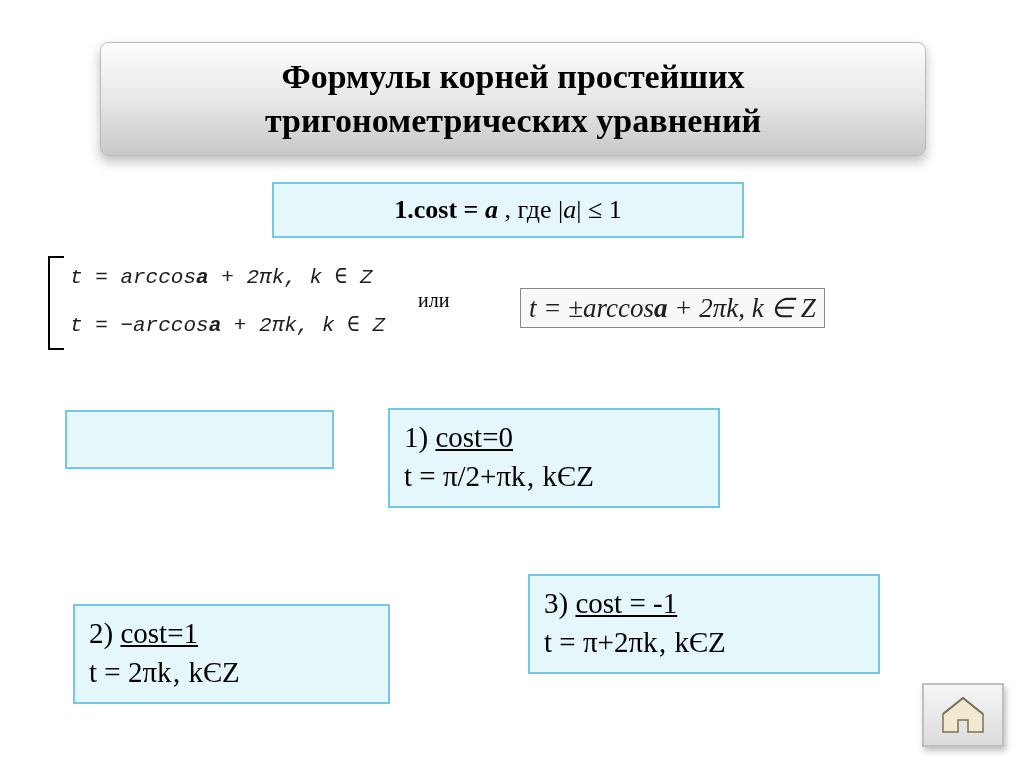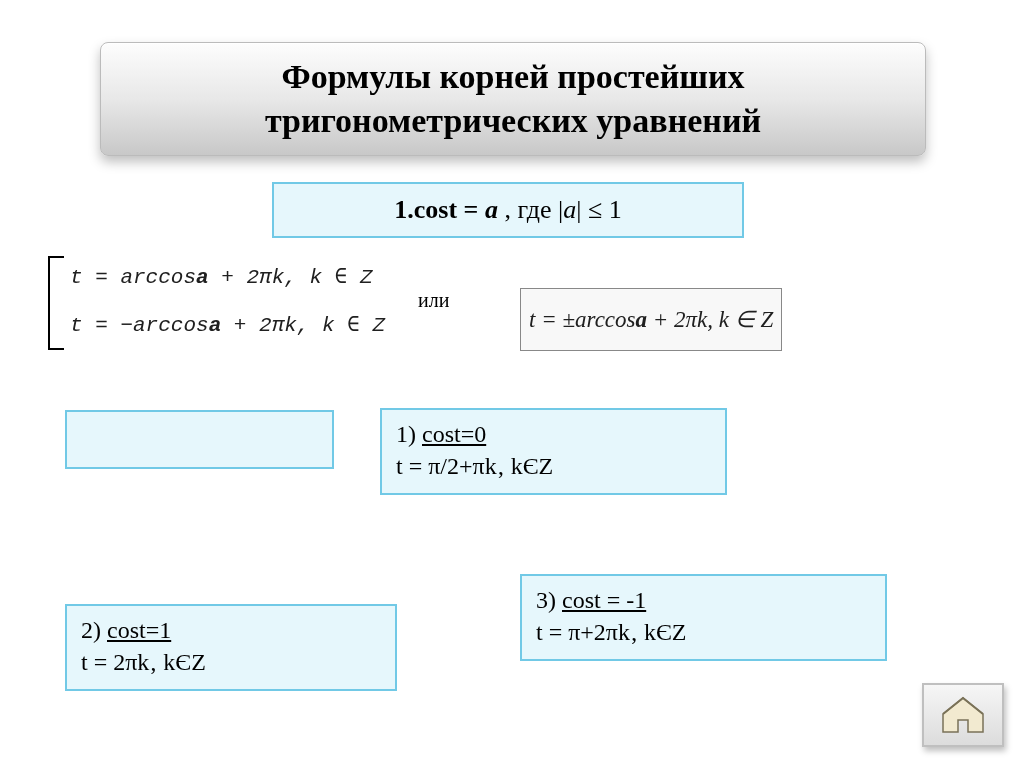--- a/index.html
+++ b/index.html
@@ -85,41 +85,42 @@
   .ili {
     position: absolute;
     top: 289px;
     left: 418px;
     font-size: 20px;
   }
   .right-formula {
     position: absolute;
     top: 288px;
     left: 520px;
-    padding: 17px 8px;
+    padding: 3px 8px;
     border: 1px solid #888;
     background: #f8f8f8;
     font-family: "Cambria Math", "Times New Roman", serif;
-    font-size: 23px;
+    font-size: 27px;
     color: #202020;
     white-space: nowrap;
   }
   .empty-box {
     position: absolute;
     top: 410px;
     left: 65px;
     width: 265px;
     height: 55px;
   }
   .case-box {
     position: absolute;
-    padding: 8px 29px 10px 14px;
-    font-size: 24px;
+    padding: 8px 14px 10px 14px;
+    font-size: 29px;
     line-height: 1.35;
     white-space: nowrap;
+    margin-left: 8px;
   }
   .under { text-decoration: underline; }
   #case1 { top: 408px; left: 380px; width: 300px;}
   #case2 { top: 604px; left: 65px; width: 285px;}
   #case3 { top: 574px; left: 520px; width: 320px;}
 
   .home-btn {
     position: absolute;
     bottom: 20px;
     right: 20px;

